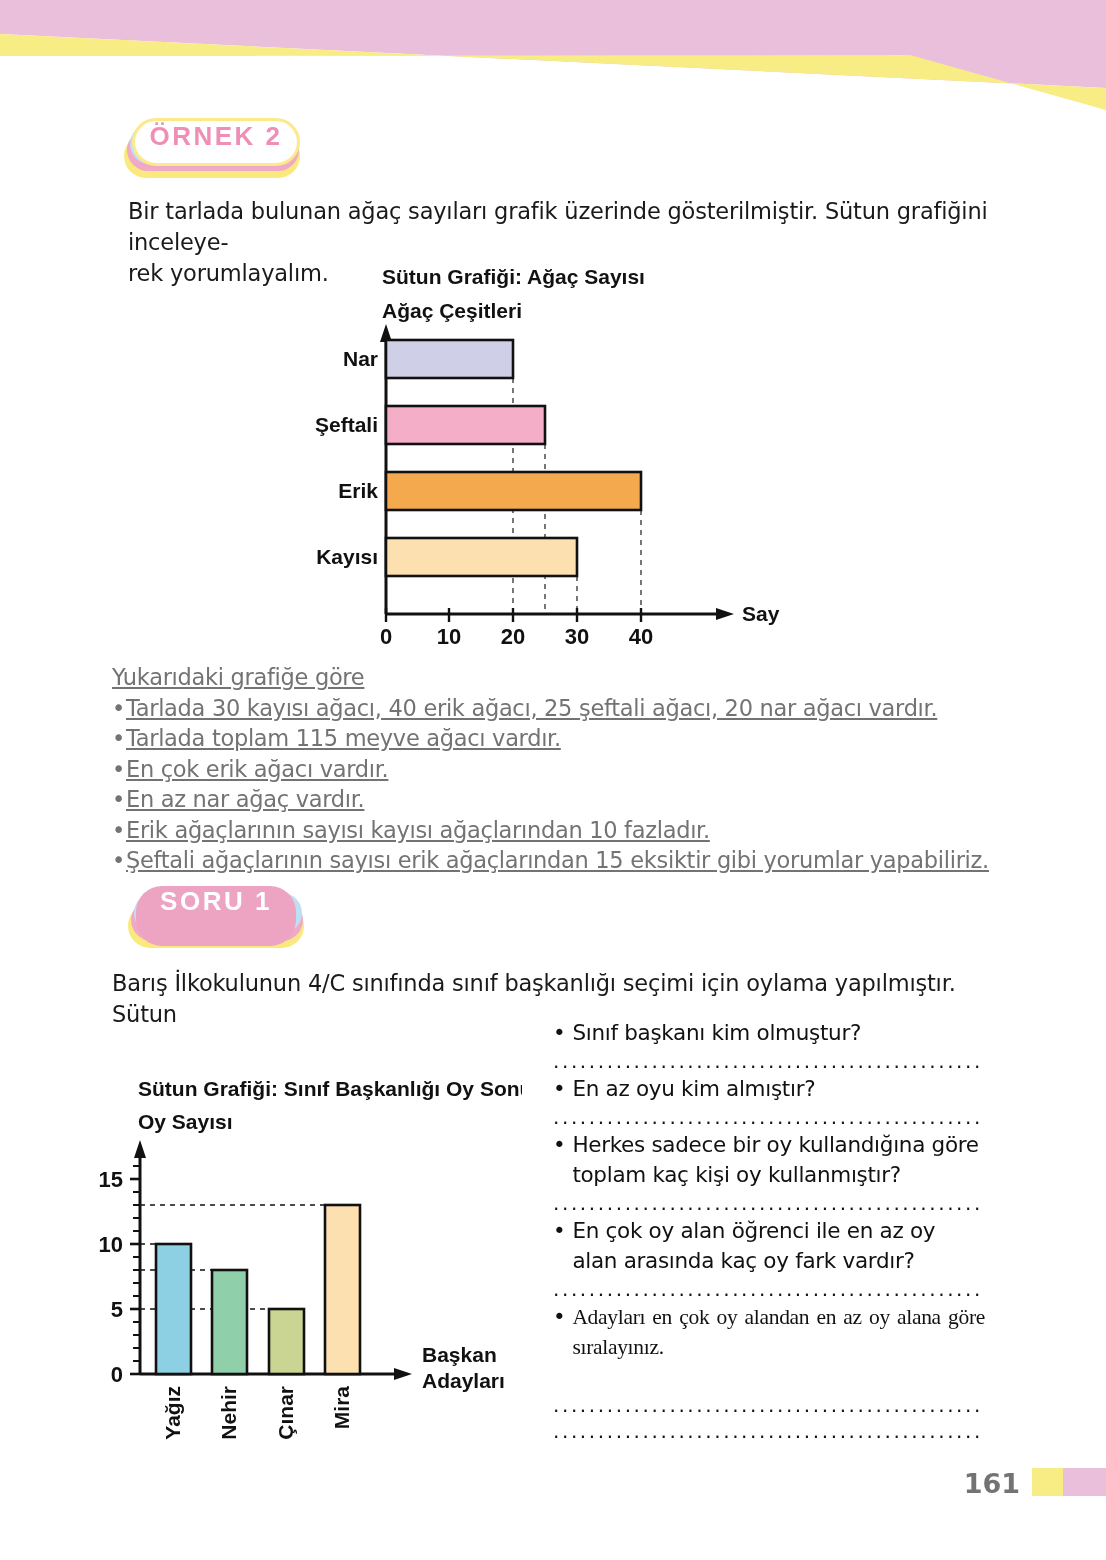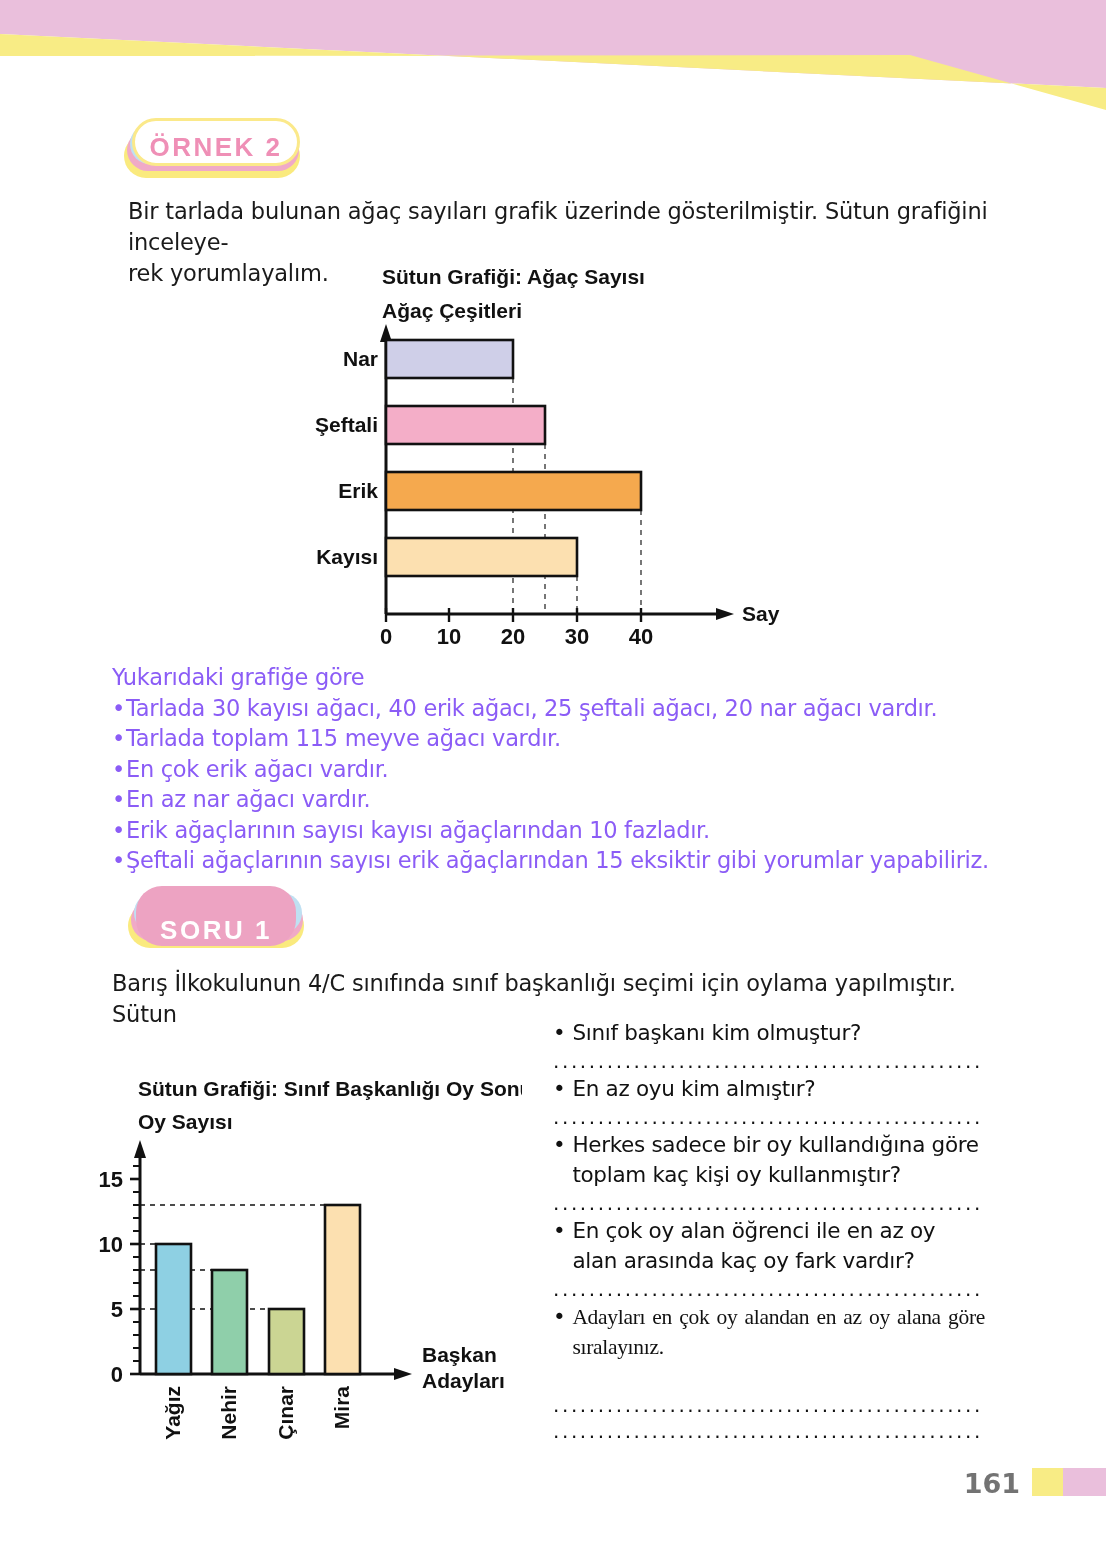--- a/index.html
+++ b/index.html
@@ -14,38 +14,39 @@
   #header-deco { position:absolute; left:0; top:0; width:1106px; height:110px; }
 
   
   .badge-wrap { position:absolute; }
   .badge-layer { position:absolute; border-radius:26px; }
   .badge-yellow { background:#faea7e; }
   .badge-blue   { background:#bfe0f2; }
   .badge-pink   { background:#f0aac7; }
   .badge-face {
     position:absolute; border-radius:26px;
-    display:flex; align-items:flex-end; justify-content:center;
+    display:flex; align-items:flex-start; justify-content:center;
     letter-spacing:2.5px; font-weight:bold;
   }
   .badge-face-white { background:#ffffff; border:3px solid #fbe98a; color:#ef8fb6; }
   .badge-face-pink  { background:#eda3c2; color:#ffffff; }
 
   
   .para {
     position:absolute;
     font-size:22.5px; line-height:31px; color:#1a1a1a;
     font-family:"DejaVu Sans", sans-serif;
     letter-spacing:-0.2px;
   }
   .bullets {
     position:absolute;
-    font-size:22.5px; line-height:30.5px; color:#8b5cf6;
+    font-size:22.5px; line-height:30.5px; color:#737373;
     font-family:"DejaVu Sans", sans-serif;
     letter-spacing:-0.3px;
+    text-decoration:underline;
   }
   .bullets .row { white-space:nowrap; }
   .bullets .bdot { display:inline-block; width:14px; }
 
   
   .chart { position:absolute; }
   .ctitle {
     font-family:"Liberation Sans Narrow","Liberation Sans",sans-serif;
     font-size:21px; fill:#111; font-weight:600;
   }
@@ -158,21 +159,21 @@
   </g>
 
   <text class="caxlabel" x="432" y="359">Sayılar</text>
 </svg>
 
 <div class="bullets" style="left:112px; top:662px; width:930px;">
   <div class="row">Yukarıdaki grafiğe göre</div>
   <div class="row"><span class="bdot">•</span><span>Tarlada 30 kayısı ağacı, 40 erik ağacı, 25 şeftali ağacı, 20 nar ağacı vardır.</span></div>
   <div class="row"><span class="bdot">•</span><span>Tarlada toplam 115 meyve ağacı vardır.</span></div>
   <div class="row"><span class="bdot">•</span><span>En çok erik ağacı vardır.</span></div>
-  <div class="row"><span class="bdot">•</span><span>En az nar ağacı vardır.</span></div>
+  <div class="row"><span class="bdot">•</span><span>En az nar ağaç vardır.</span></div>
   <div class="row"><span class="bdot">•</span><span>Erik ağaçlarının sayısı kayısı ağaçlarından 10 fazladır.</span></div>
   <div class="row"><span class="bdot">•</span><span>Şeftali ağaçlarının sayısı erik ağaçlarından 15 eksiktir gibi yorumlar yapabiliriz.</span></div>
 </div>
 
 <div class="badge-wrap" style="left:122px; top:886px; width:190px; height:62px;">
   <div class="badge-layer badge-yellow" style="left:6px; top:18px; width:176px; height:44px;"></div>
   <div class="badge-layer badge-pink" style="left:9px; top:13px; width:172px; height:42px;"></div>
   <div class="badge-layer badge-blue" style="left:12px; top:7px; width:168px; height:40px;"></div>
   <div class="badge-face badge-face-pink" style="left:14px; top:0px; width:160px; height:60px; font-size:26px;">
     <span>SORU 1</span>

